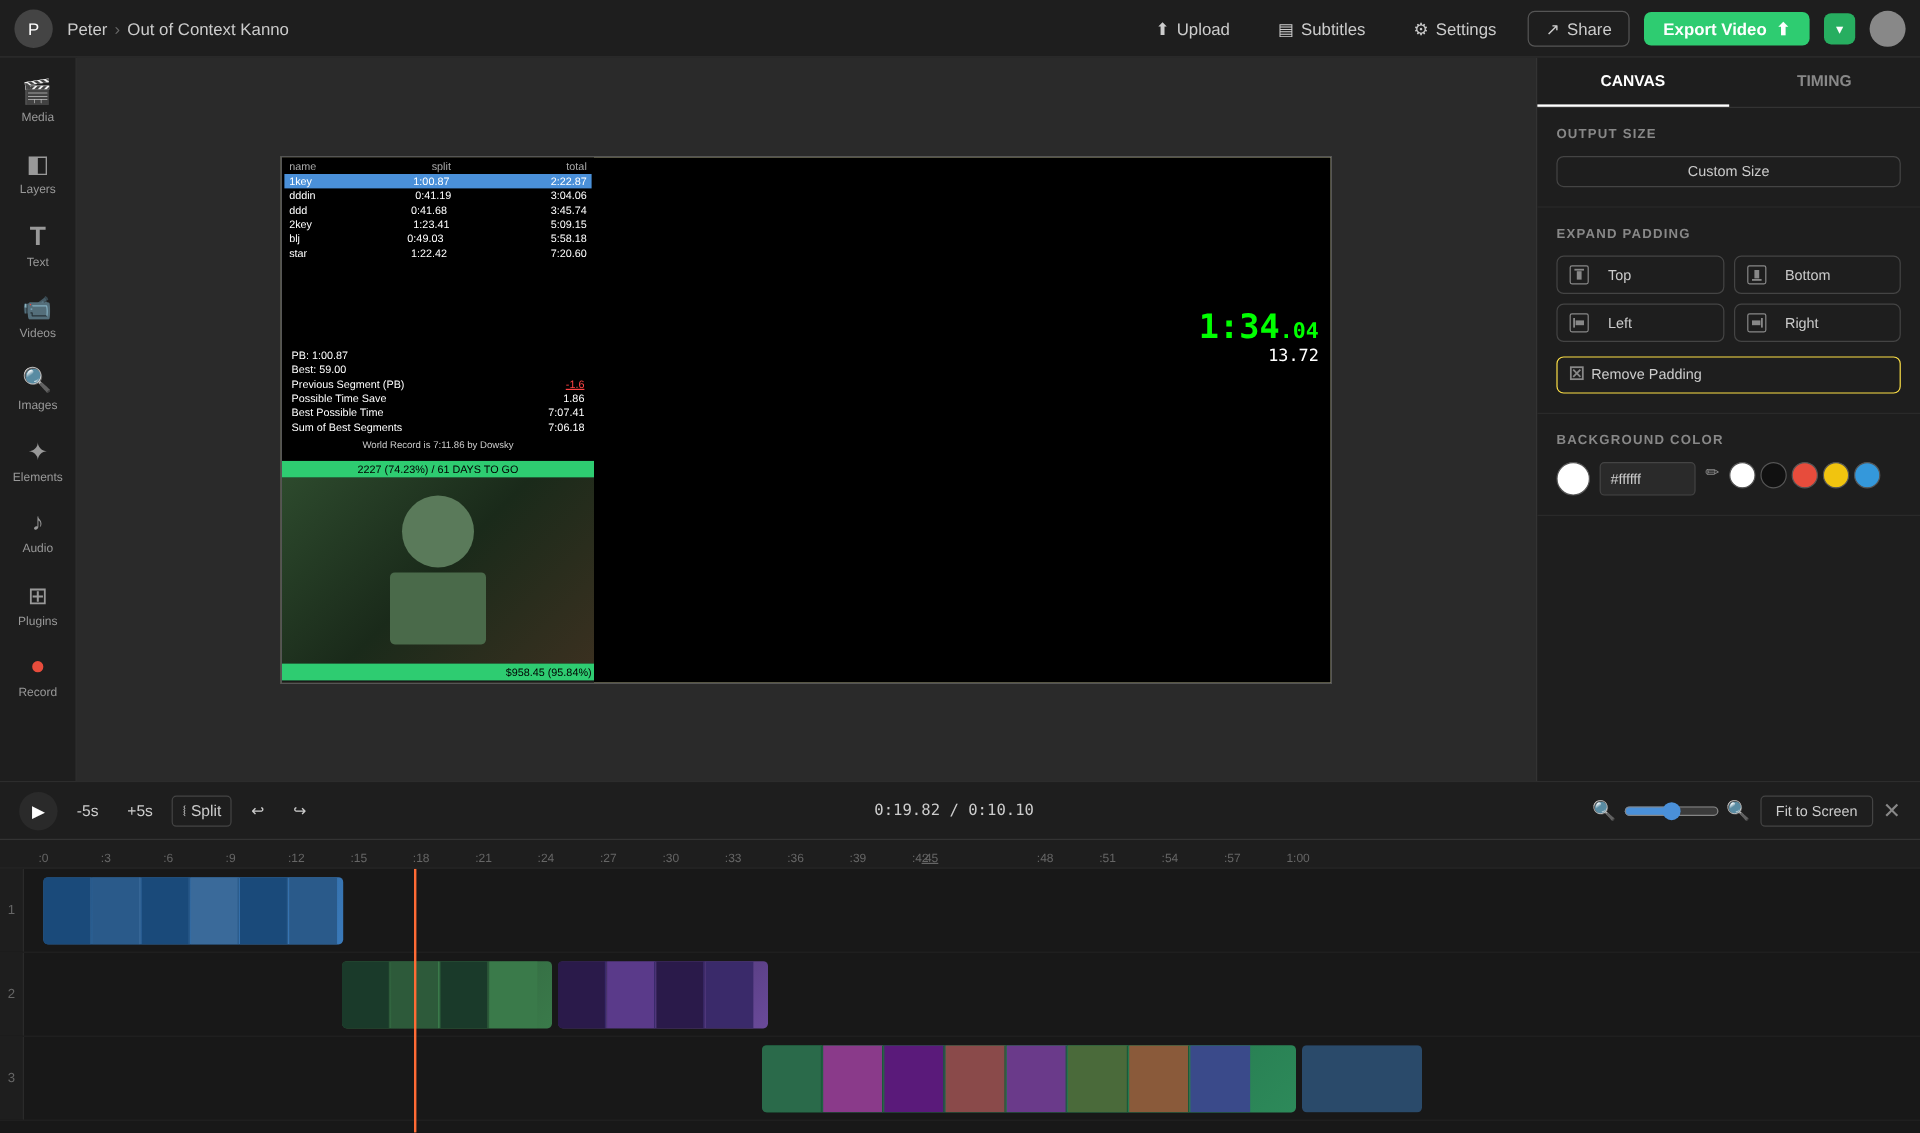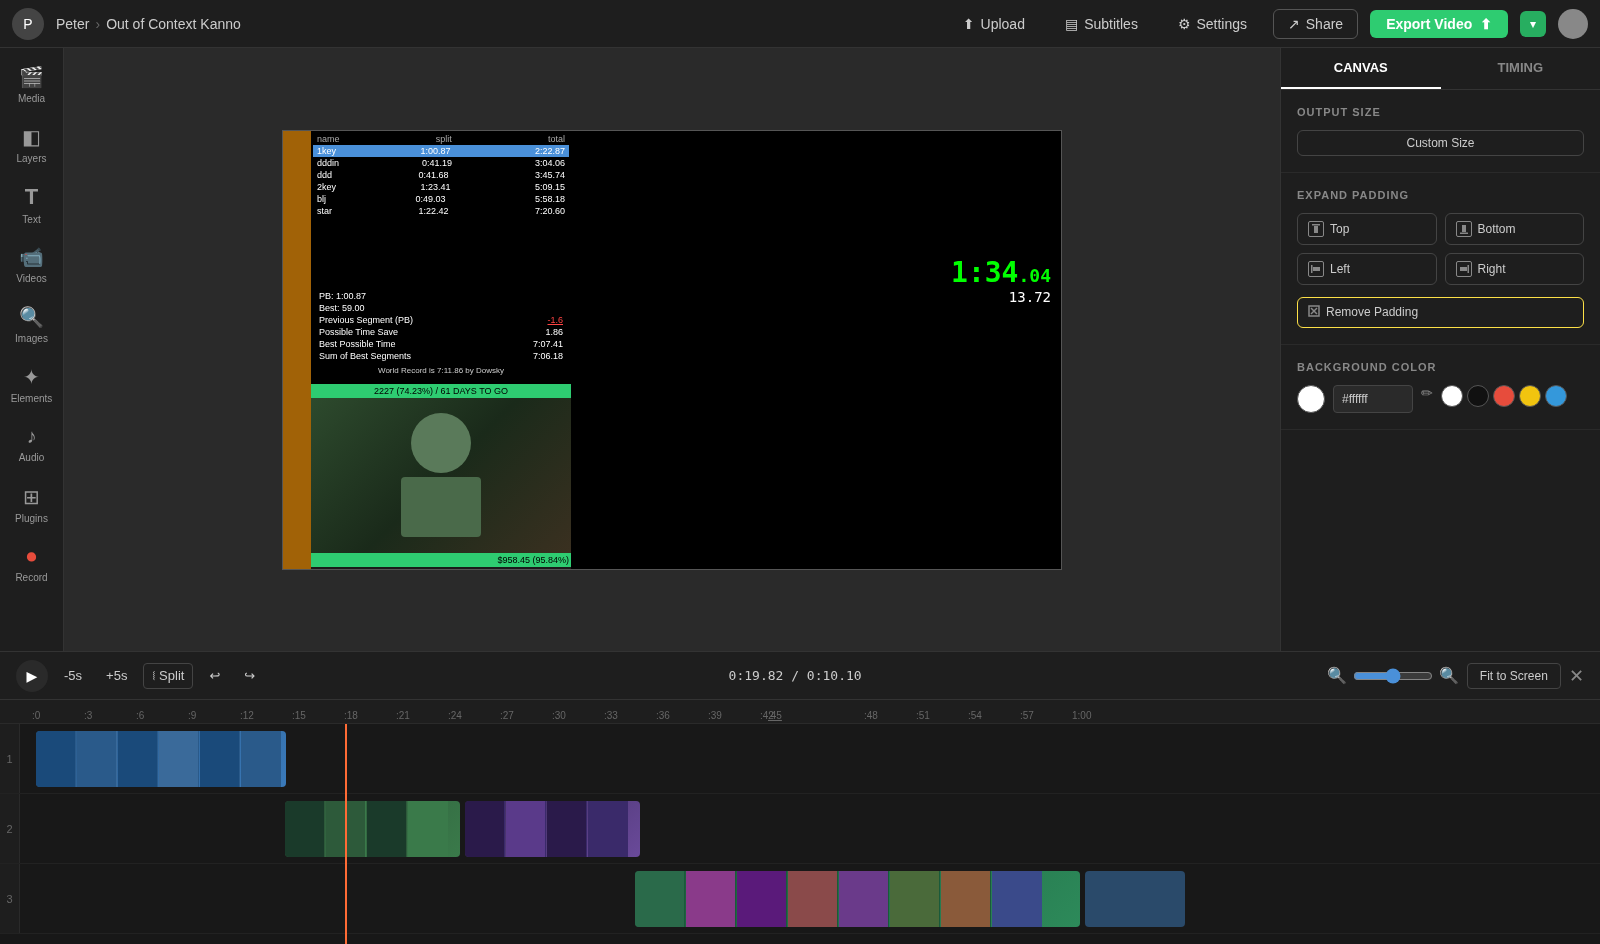--- a/index.html
+++ b/index.html
@@ -34,23 +34,22 @@
     }
     .sidebar-item .icon { font-size: 20px; }
     .sidebar-item span { font-size: 10px; }
 
     
     .canvas-area {
       flex: 1; background: #2a2a2a; display: flex; align-items: center; justify-content: center;
       position: relative; overflow: hidden;
     }
     .video-canvas {
-      background: #a16207; width: 780px; height: 440px; position: relative; overflow: hidden;
+      background: #fef9c3; width: 876px; height: 440px; position: relative; overflow: hidden;
       border: 1px solid #555;
-      padding-left: 28px;
     }
     
     .video-content { width: 100%; height: 100%; background: #000; position: relative; }
     .scoreboard {
       position: absolute; top: 0; left: 0; width: 260px; background: rgba(0,0,0,0.85);
       font-size: 10px; color: #fff; padding: 2px;
     }
     .score-row { display: flex; justify-content: space-between; padding: 1px 4px; font-size: 9px; }
     .score-row.highlighted { background: #4a90d9; }
     .timer-display { position: absolute; top: 125px; right: 10px; text-align: right; }
@@ -89,21 +88,21 @@
     }
     .size-btn.active { background: #4a90d9; border-color: #4a90d9; color: #fff; }
     .size-btn-custom {
       padding: 5px 16px; border-radius: 6px; border: 1px solid #444; background: transparent;
       color: #ccc; font-size: 12px; cursor: pointer; width: 100%;
     }
 
     
     .padding-grid { display: grid; grid-template-columns: 1fr 1fr; gap: 8px; margin-bottom: 8px; }
     .padding-btn {
-      display: flex; align-items: center; gap: 6px; padding: 7px 10px;
+      display: flex; align-items: center; gap: 16px; padding: 7px 10px;
       border: 1px solid #444; border-radius: 6px; background: transparent;
       color: #ccc; font-size: 12px; cursor: pointer;
     }
     .padding-btn .icon-box { width: 16px; height: 16px; border: 1px solid #888; display: flex; align-items: center; justify-content: center; border-radius: 2px; }
     .padding-btn-full {
       display: flex; align-items: flex-start; gap: 6px; padding: 7px 10px;
       border: 1px solid #fde047; border-radius: 6px; background: transparent;
       color: #ccc; font-size: 12px; cursor: pointer; width: 100%; margin-top: 12px;
     }
 

